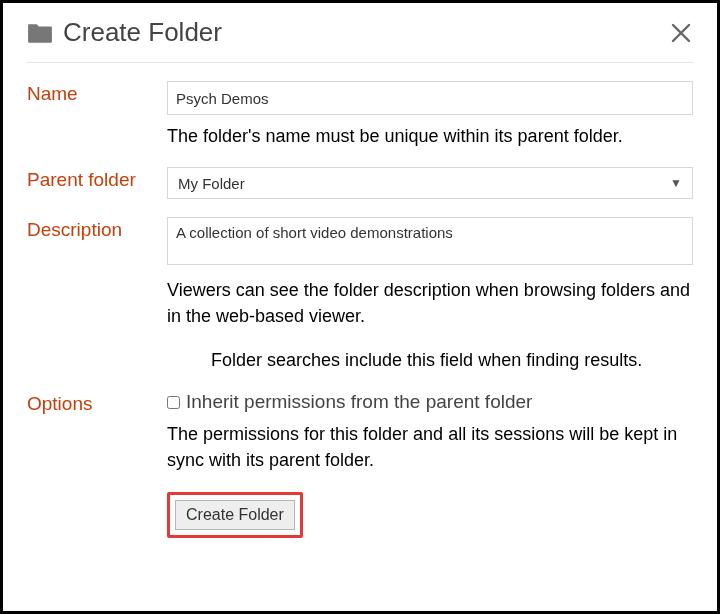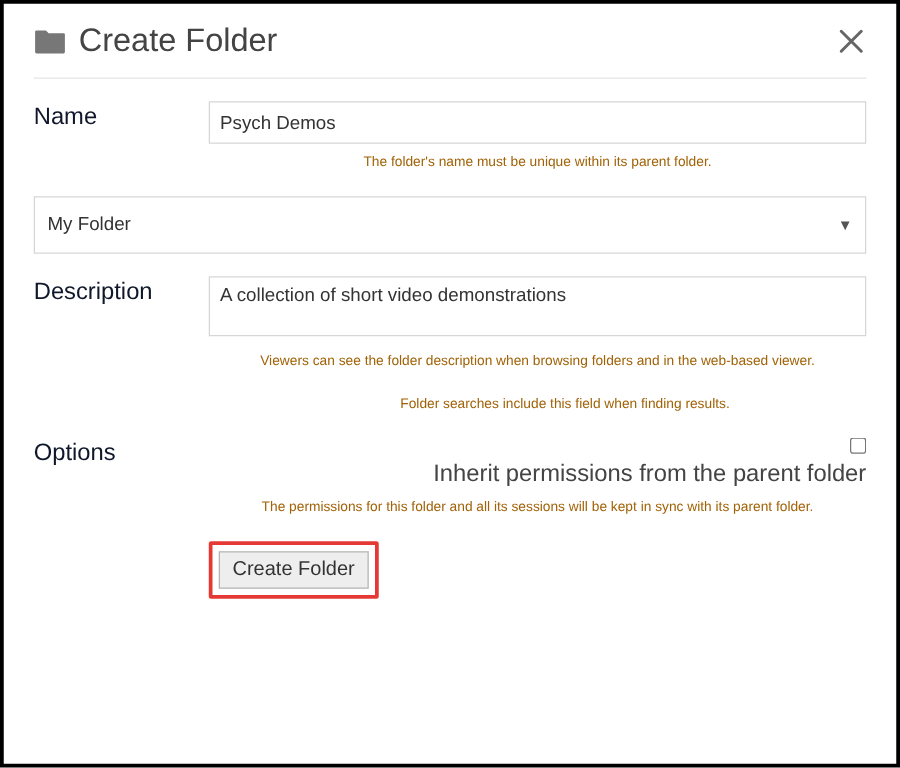--- a/index.html
+++ b/index.html
@@ -36,68 +36,66 @@
   .close-btn svg { display: block; }
 
   .row {
     display: flex;
     align-items: flex-start;
     margin-bottom: 18px;
   }
   .row .label {
     flex: 0 0 140px;
     font-size: 19px;
-    color: #0f172a;
+    color: #c2410c;
     padding-top: 2px;
   }
   .row .field { flex: 1; }
 
   input[type="text"], .select, textarea {
     width: 100%;
     border: 1px solid #d6d6d6;
     font-size: 15px;
     padding: 16px 8px;
     font-family: inherit;
     color: #333;
     background: #fff;
   }
   input[type="text"] { height: 26px; }
   .select {
-    height: 46px;
+    height: 32px;
     display: flex;
     align-items: center;
     justify-content: space-between;
     cursor: pointer;
     padding: 0 10px;
   }
   .select .caret { color: #555; font-size: 12px; }
   textarea {
     height: 48px;
     resize: none;
     padding-top: 6px;
   }
   .hint {
-    font-size: 11px;
-    color: #a16207;
+    font-size: 18px;
+    color: #000000;
     margin-top: 8px;
     line-height: 1.45;
-    text-align: center;
   }
   .hint + .hint { margin-top: 18px; margin-left: 44px; }
   .inherit-row { align-items: flex-start; }
   .inherit-label {
     font-size: 19px;
     color: #444;
     display: inline;
   }
   .checkbox-wrap {
     display: flex;
-    align-items: flex-end;
+    align-items: center;
     gap: 6px;
-    flex-direction: column;
   }
   .checkbox-wrap input[type="checkbox"] {
     width: 13px;
     height: 13px;
     margin: 0;
   }
   .submit-area {
     margin-top: 18px;
     display: inline-block;
   }
@@ -138,20 +136,21 @@
 
   <div class="row">
     <div class="label">Name</div>
     <div class="field">
       <input type="text" value="Psych Demos" style="">
       <div class="hint">The folder's name must be unique within its parent folder.</div>
     </div>
   </div>
 
   <div class="row">
+    <div class="label">Parent folder</div>
     <div class="field">
       <div class="select">
         <span>My Folder</span>
         <span class="caret">▼</span>
       </div>
     </div>
   </div>
 
   <div class="row">
     <div class="label">Description</div>

